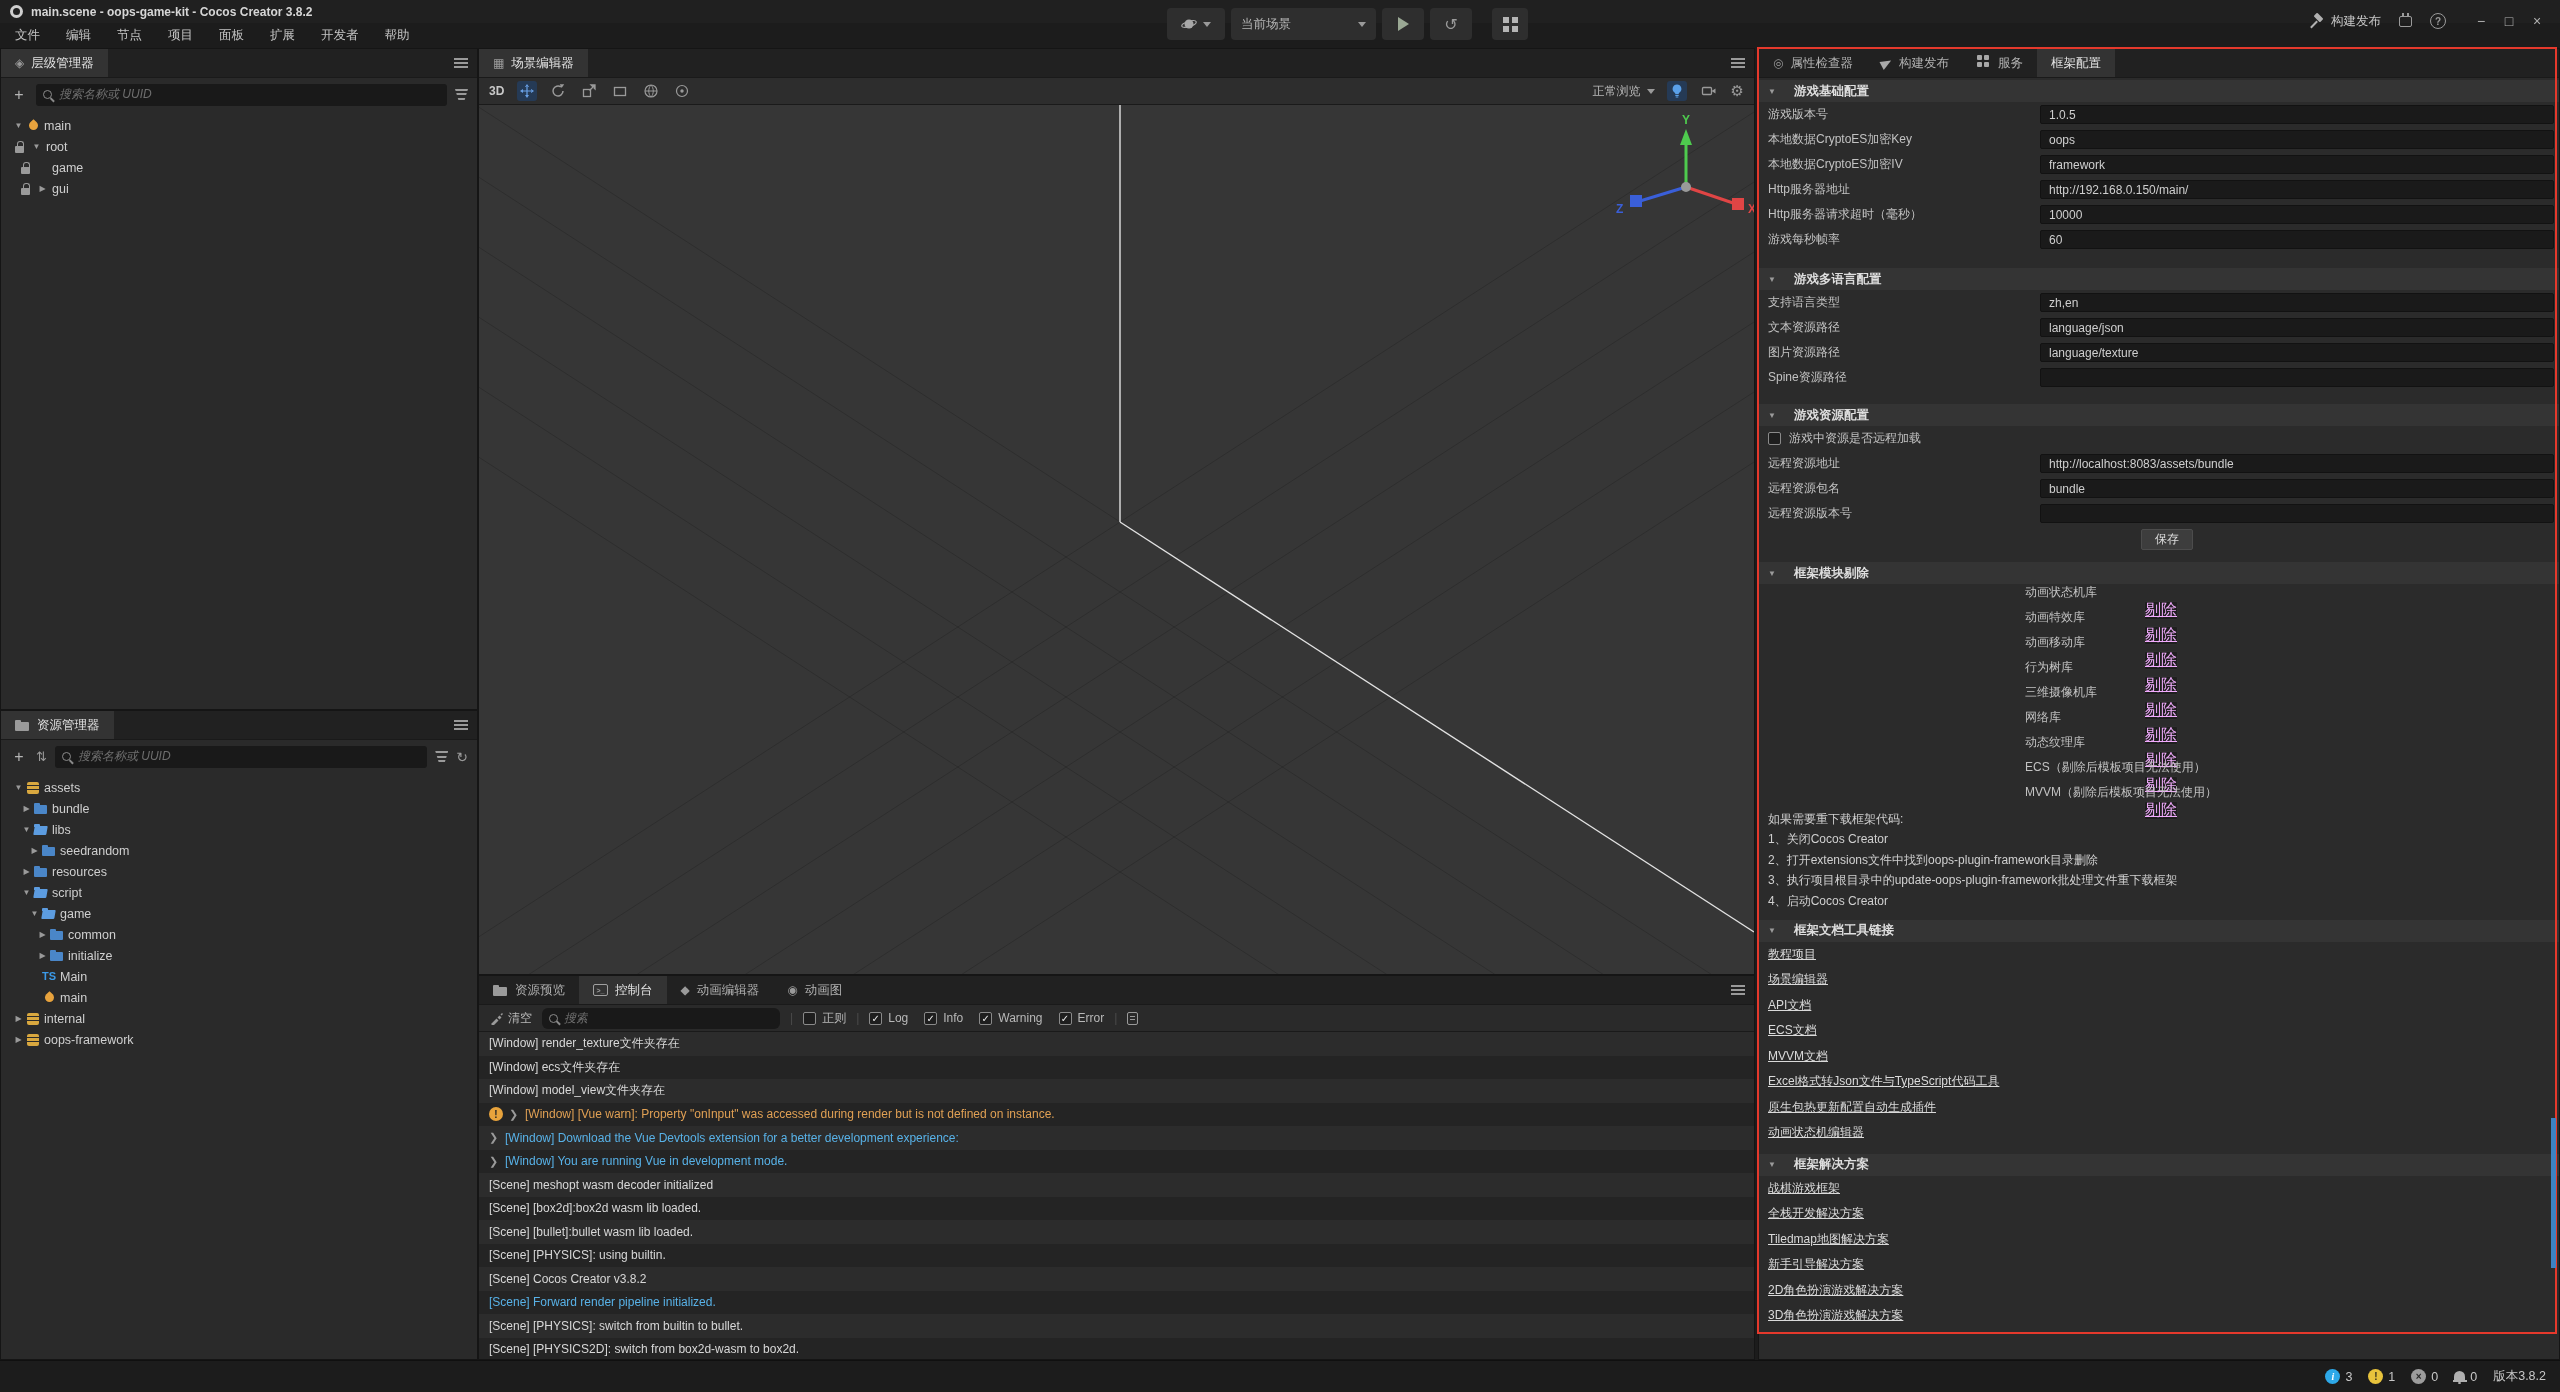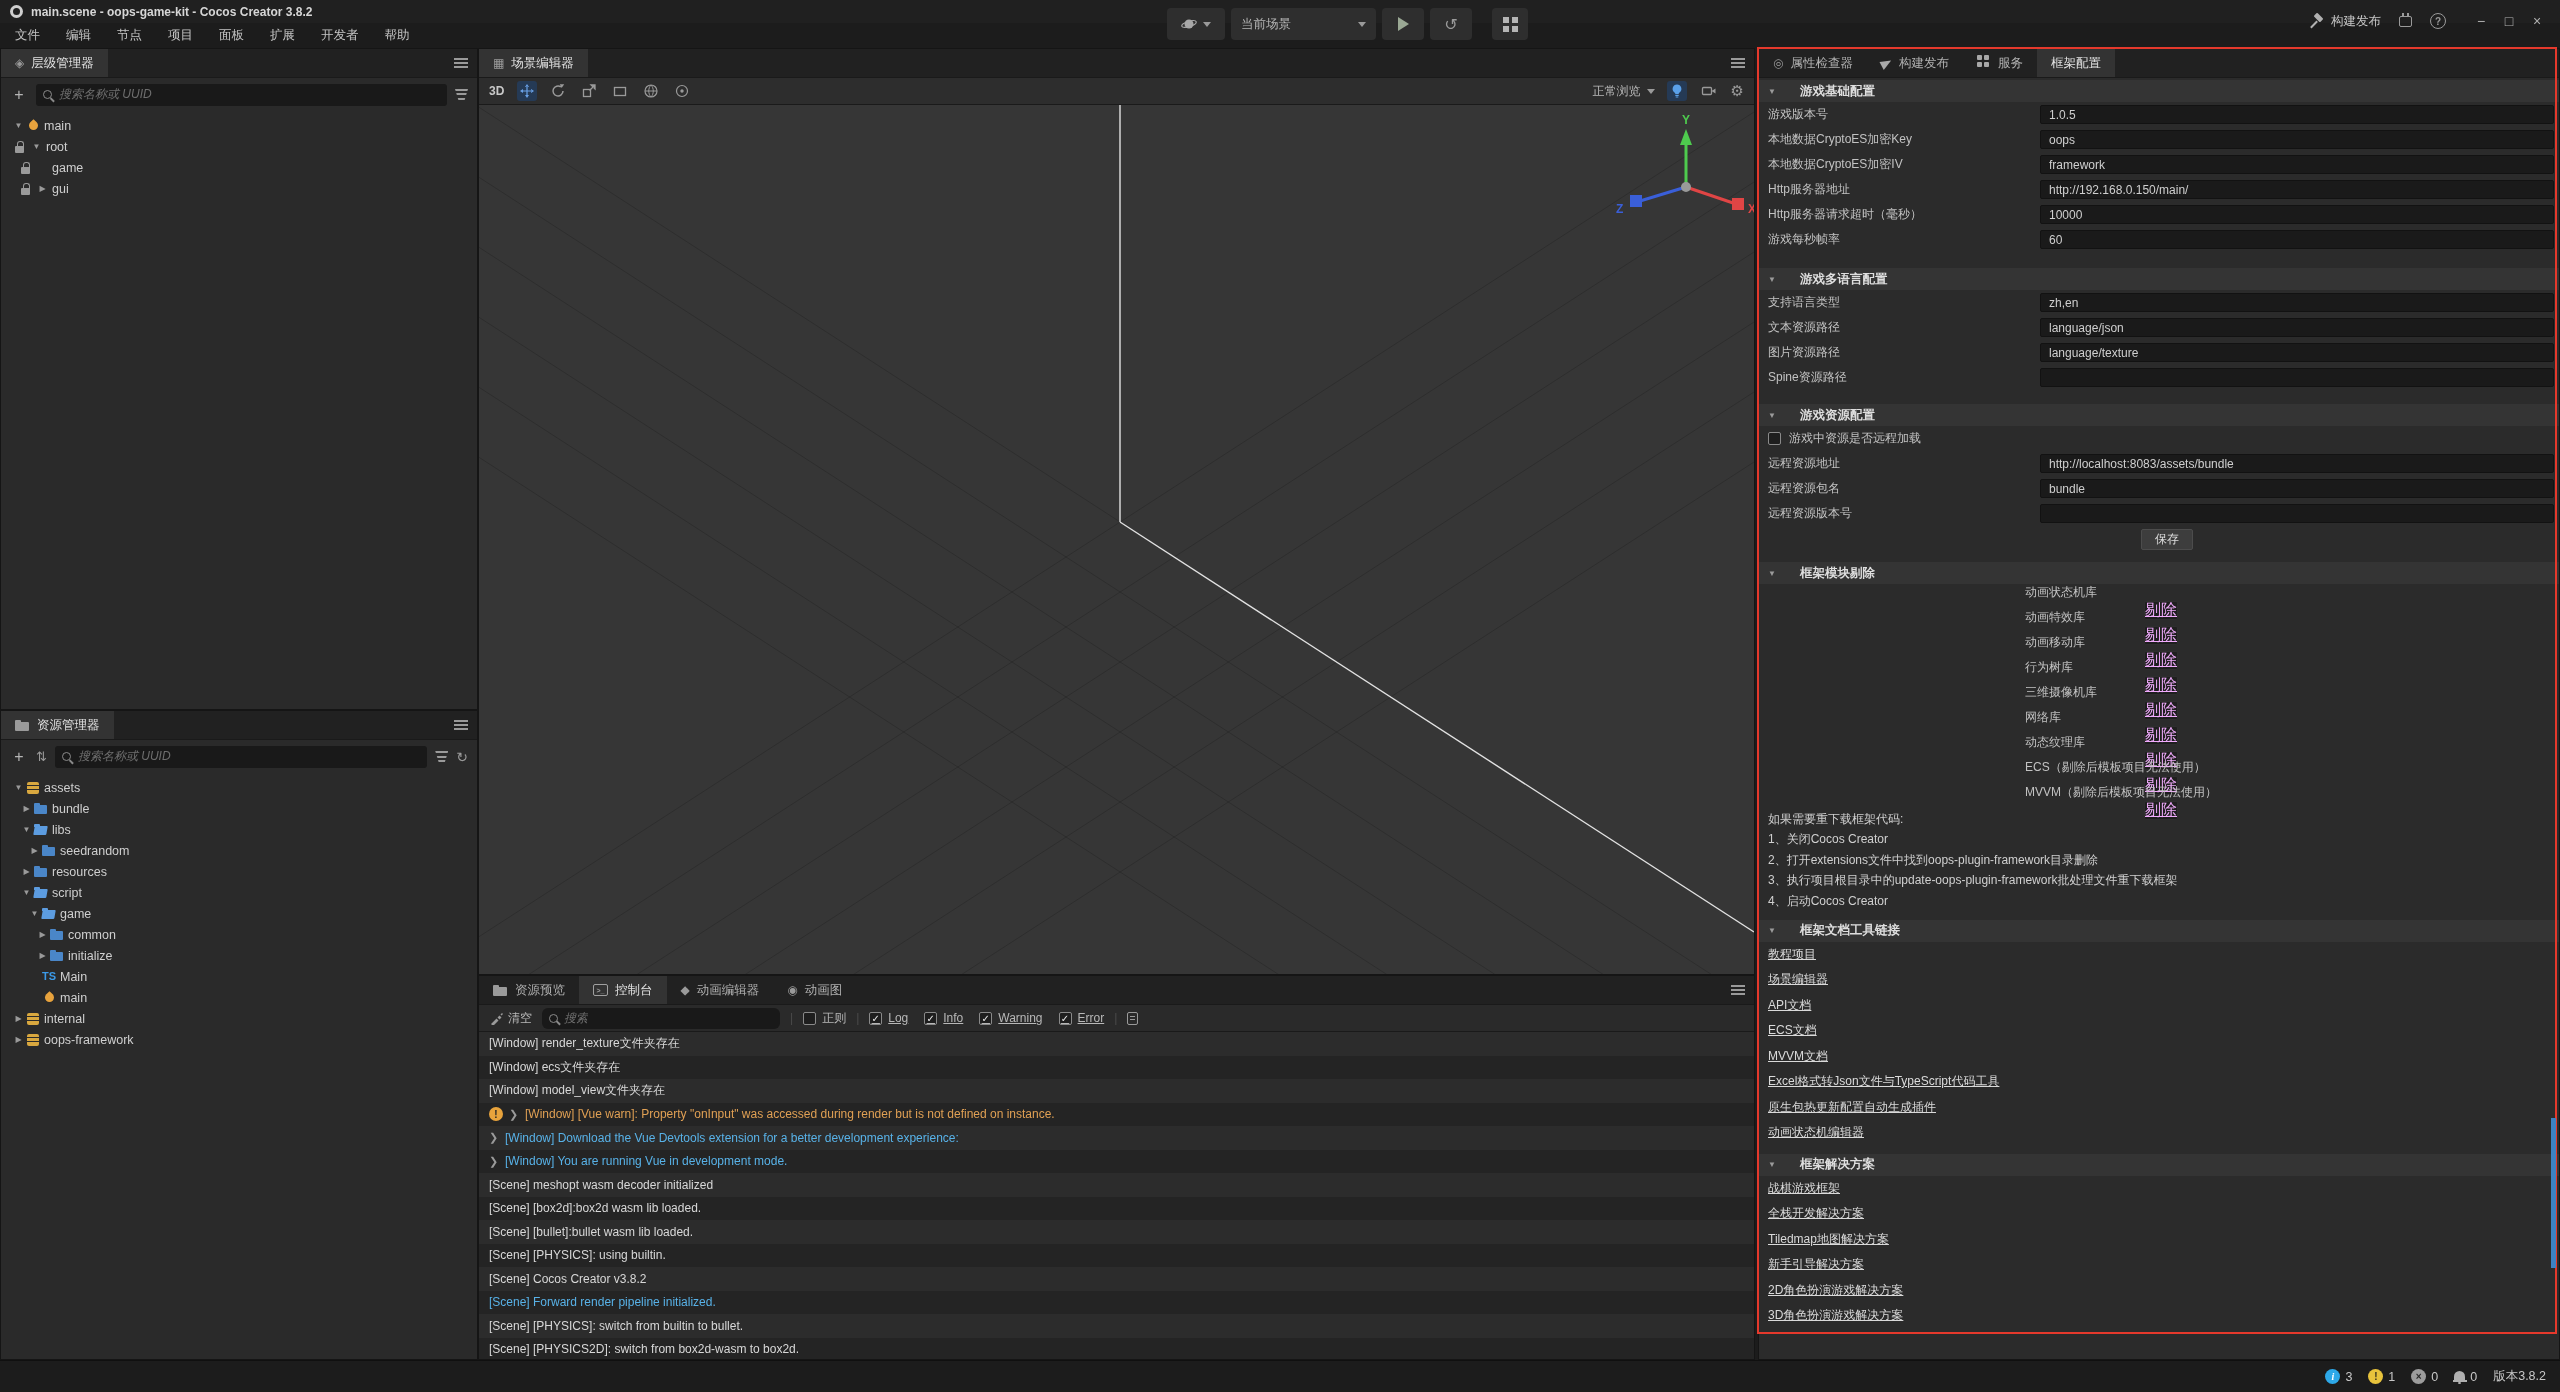--- a/index.html
+++ b/index.html
@@ -113,21 +113,21 @@
   .cmsg.warn { color:#e0a054; }
   .cmsg.info { color:#58b2e8; }
   .msg-warn-icon { display:none; width:14px; height:14px; border-radius:50%; background:#e8a33c; color:#242424; font-weight:bold; font-size:10px; align-items:center; justify-content:center; flex-shrink:0; }
   .msg-warn-icon::before { content:'!'; }
   .has-wicon .msg-warn-icon { display:flex; }
   .msg-expander { display:none; color:#9a9a9a; font-size:11px; width:10px; }
   .has-exp .msg-expander { display:block; }
 
   
   .ins-body { position:absolute; left:0; top:29px; width:800px; bottom:0; background:#2b2b2b; overflow:hidden; }
-  .sect { height:22px; background:#343434; display:flex; align-items:center; gap:24px; padding-left:9px; font-size:12.5px; font-weight:bold; color:#dedede; margin-top:2px; }
+  .sect { height:22px; background:#343434; display:flex; align-items:center; gap:18px; padding-left:9px; font-size:12.5px; font-weight:bold; color:#dedede; margin-top:2px; }
   .sect .sch { color:#9a9a9a; font-size:8px; font-weight:normal; }
   .sect .sch::before { content:'▼'; }
   .s2{margin-top:16px;} .s3{margin-top:14px;} .s4{margin-top:6px;} .s5{margin-top:8px;} .s6{margin-top:8px;}
   .prow { height:25px; display:flex; align-items:center; padding:0 5px 0 9px; }
   .plabel { width:272px; flex-shrink:0; font-size:12px; color:#c2c2c2; white-space:nowrap; overflow:hidden; }
   .pinput { flex:1; height:19px; background:#1a1a1a; border:1px solid #121212; border-radius:2px; display:flex; align-items:center; padding:0 8px; font-size:12px; color:#cfcfcf; white-space:nowrap; overflow:hidden; }
   .cbrow { height:25px; display:flex; align-items:center; gap:8px; padding-left:9px; font-size:12px; color:#c2c2c2; }
   .saverow { position:relative; height:30px; }
   .savebtn { position:absolute; left:382px; top:3px; height:21px; padding:0 13px; background:#3d3d3d; border:1px solid #4c4c4c; border-radius:2px; font-size:12px; color:#dedede; display:flex; align-items:center; }
   .trow2 { height:25px; display:flex; align-items:center; padding:0 5px 0 9px;flex-direction:column; }
@@ -508,21 +508,21 @@
     <div class="csearch">
       <span class="mag"></span>
       <span class="phtext">搜索</span>
     </div>
     <span class="sep">|</span>
     <div class="cbItem">
       <span class="cb"></span>
       <span>正则</span>
     </div>
     <span class="sep">|</span>
-    <div style="display:flex; gap:16px;text-decoration:underline;">
+    <div style="display:flex; gap:16px;">
 
         <div class="cbItem">
           <span class="cb checked"></span>
           <span>Log</span>
         </div>
 
         <div class="cbItem">
           <span class="cb checked"></span>
           <span>Info</span>
         </div>

